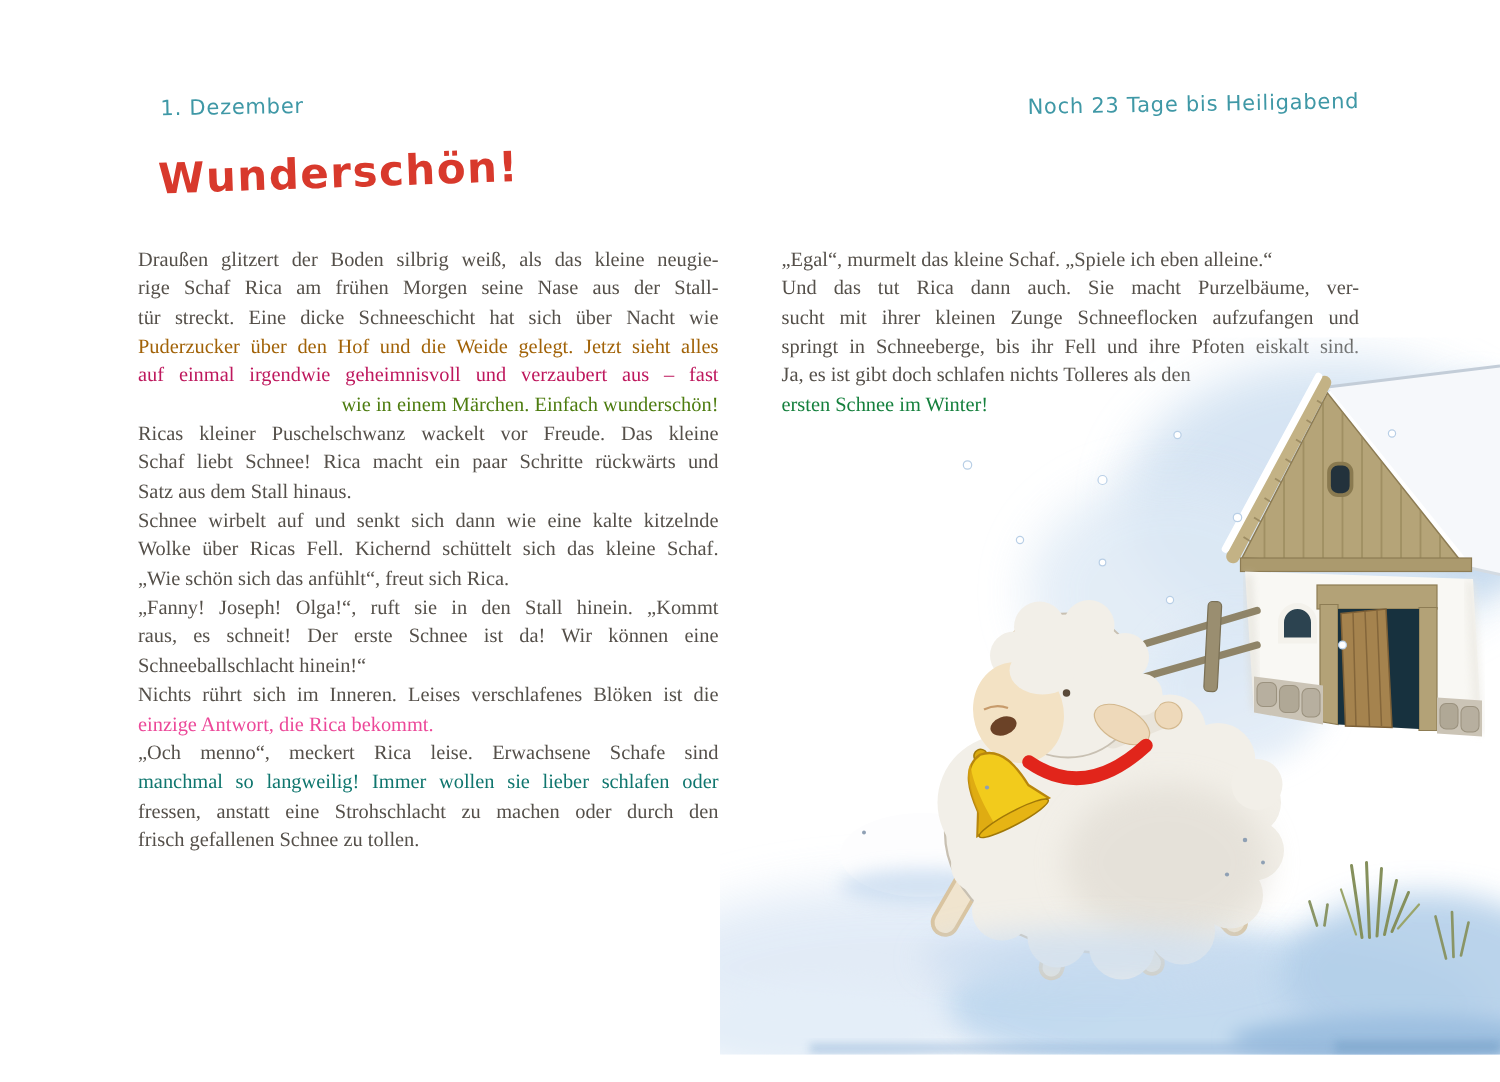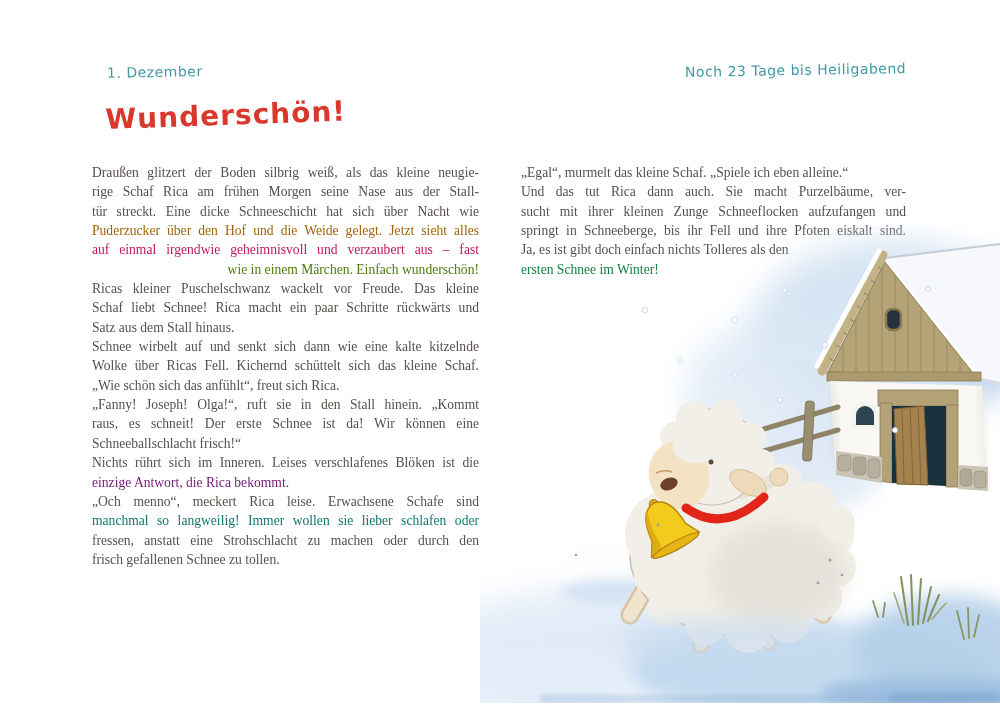--- a/index.html
+++ b/index.html
@@ -37,34 +37,34 @@
     <div class="line just" style="color: #be185d;">auf einmal irgendwie geheimnisvoll und verzaubert aus – fast</div>
     <div class="line rag" style="color: #4d7c0f; text-align: right;">wie in einem Märchen. Einfach wunderschön!</div>
     <div class="line just" style="color: rgb(85, 80, 74);">Ricas kleiner Puschelschwanz wackelt vor Freude. Das kleine</div>
     <div class="line just" style="color: rgb(85, 80, 74);">Schaf liebt Schnee! Rica macht ein paar Schritte rückwärts und</div>
     <div class="line rag" style="color: rgb(85, 80, 74);">Satz aus dem Stall hinaus.</div>
     <div class="line just" style="color: rgb(85, 80, 74);">Schnee wirbelt auf und senkt sich dann wie eine kalte kitzelnde</div>
     <div class="line just" style="color: rgb(85, 80, 74);">Wolke über Ricas Fell. Kichernd schüttelt sich das kleine Schaf.</div>
     <div class="line rag" style="color: rgb(85, 80, 74);">„Wie schön sich das anfühlt“, freut sich Rica.</div>
     <div class="line just" style="color: rgb(85, 80, 74);">„Fanny! Joseph! Olga!“, ruft sie in den Stall hinein. „Kommt</div>
     <div class="line just" style="color: rgb(85, 80, 74);">raus, es schneit! Der erste Schnee ist da! Wir können eine</div>
-    <div class="line rag" style="color: rgb(85, 80, 74);">Schneeballschlacht frisch!“</div>
+    <div class="line rag" style="color: rgb(85, 80, 74);">Schneeballschlacht hinein!“</div>
     <div class="line just" style="color: rgb(85, 80, 74);">Nichts rührt sich im Inneren. Leises verschlafenes Blöken ist die</div>
-    <div class="line rag" style="color: #701a75;">einzige Antwort, die Rica bekommt.</div>
+    <div class="line rag" style="color: #ec4899;">einzige Antwort, die Rica bekommt.</div>
     <div class="line just" style="color: rgb(85, 80, 74);">„Och menno“, meckert Rica leise. Erwachsene Schafe sind</div>
     <div class="line just" style="color: #0f766e;">manchmal so langweilig! Immer wollen sie lieber schlafen oder</div>
     <div class="line just" style="color: rgb(85, 80, 74);">fressen, anstatt eine Strohschlacht zu machen oder durch den</div>
     <div class="line rag" style="color: rgb(85, 80, 74);">frisch gefallenen Schnee zu tollen.</div>
   </div>
 <div class="col" id="col-right">
     <div class="line rag" style="color: rgb(85, 80, 74);">„Egal“, murmelt das kleine Schaf. „Spiele ich eben alleine.“</div>
     <div class="line just" style="color: rgb(85, 80, 74);">Und das tut Rica dann auch. Sie macht Purzelbäume, ver-</div>
     <div class="line just" style="color: rgb(85, 80, 74);">sucht mit ihrer kleinen Zunge Schneeflocken aufzufangen und</div>
     <div class="line just" style="color: rgb(85, 80, 74);">springt in Schneeberge, bis ihr Fell und ihre Pfoten eiskalt sind.</div>
-    <div class="line rag" style="color: rgb(85, 80, 74);">Ja, es ist gibt doch einfach nichts Tolleres als den</div>
+    <div class="line rag" style="color: rgb(85, 80, 74);">Ja, es ist gibt doch schlafen nichts Tolleres als den</div>
     <div class="line rag" style="color: #15803d;">ersten Schnee im Winter!</div>
   </div>
 
 <svg class="abs" id="illustration" viewBox="0 0 520 478" width="520" height="478">
   <defs>
     <filter id="b16" x="-60%" y="-60%" width="220%" height="220%">
         <feGaussianBlur stdDeviation="16"></feGaussianBlur>
       </filter>
     <filter id="b10" x="-60%" y="-60%" width="220%" height="220%">
         <feGaussianBlur stdDeviation="10"></feGaussianBlur>

